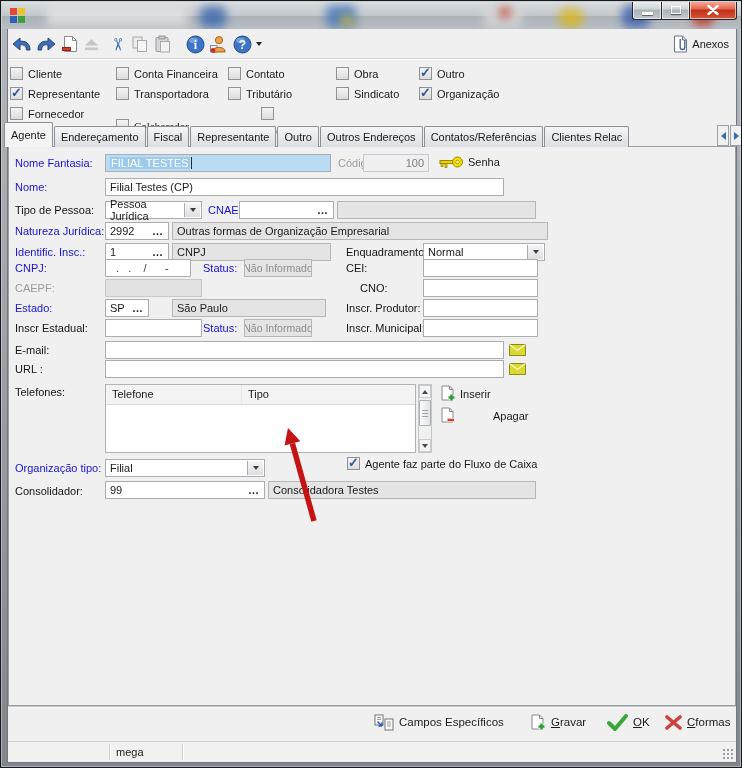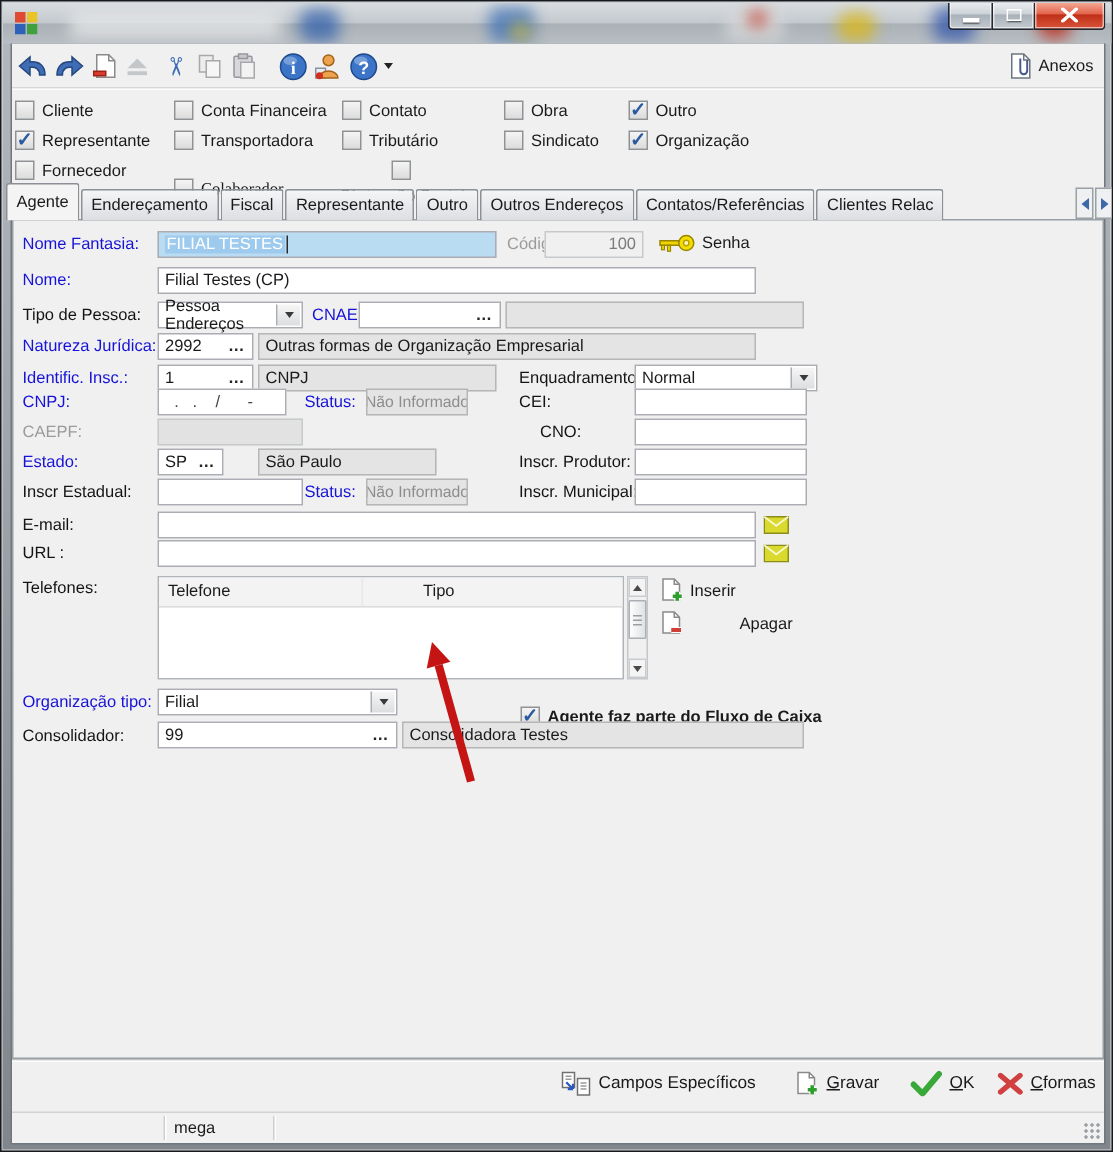--- a/index.html
+++ b/index.html
@@ -63,21 +63,21 @@
   .combo-btn::after { content:""; width:0; height:0; border-left:3.5px solid transparent; border-right:3.5px solid transparent; border-top:4px solid #3a3a3a; }
   .icon-abs { position:absolute; z-index:6; display:flex; align-items:center; }
 
   
   .ph-table { position:absolute; left:104px; top:383px; width:311px; height:69px; background:#fff; border:1px solid #b0b3b8; z-index:6; }
   .ph-head { display:flex; height:20px; background:#f3f3f3; border-bottom:1px solid #dcdcdc; }
   .ph-head div { padding:3px 6px; }
   .ph-row { display:flex; height:18px; border-bottom:1px solid #e8e8e8; }
   .ph-row div { padding:2px 6px; }
   .ph-c1 { width:136px; border-right:1px solid #e8e8e8; }
-  .ph-c2 { flex:1;margin-left:34px; }
+  .ph-c2 { flex:1; }
   .ph-sb { position:absolute; left:417px; top:383px; width:14px; height:69px; background:#f0f0f0; border:1px solid #c4c7ca; z-index:6; }
   .sb-btn { position:absolute; left:0; width:12px; height:13px; background:#f4f4f4; border:1px solid #c9ccce; display:flex; align-items:center; justify-content:center; }
   .sb-up { top:0; } .sb-dn { bottom:0; }
   .tri-u { width:0;height:0;border-left:3.5px solid transparent;border-right:3.5px solid transparent;border-bottom:4px solid #4a4a4a; }
   .tri-d { width:0;height:0;border-left:3.5px solid transparent;border-right:3.5px solid transparent;border-top:4px solid #4a4a4a; }
   .sb-thumb { position:absolute; left:0; top:15px; width:12px; height:26px; background:linear-gradient(90deg,#fdfdfd,#dfe2e5); border:1px solid #aab0b5; border-radius:1px; }
   .sb-thumb::after { content:""; position:absolute; left:2px; right:2px; top:9px; height:1px; background:#9aa0a6; box-shadow:0 3px 0 #9aa0a6, 0 6px 0 #9aa0a6; }
   .sidebtn { position:absolute; display:flex; align-items:center; gap:4px; z-index:6; cursor:default; }
 
   
@@ -296,30 +296,30 @@
       <circle cx="18.5" cy="7" r="1.8" fill="#fff8c0" stroke="#b8a000"></circle>
     </svg>
     <span>Senha</span>
   </div>
 
   <div class="lbl blue" style="left:14px;top:180px;">Nome:</div>
   <div class="field" style="left:104px;top:177px;width:399px;">Filial Testes (CP)</div>
 
   <div class="lbl" style="left:14px;top:203px;">Tipo de Pessoa:</div>
   <div class="combo" style="left:104px;top:200px;width:97px;">
-      <span>Pessoa Endereços</span>
+      <span>Pessoa Jurídica</span>
       <div class="combo-btn"></div>
     </div>
   <div class="lbl blue" style="left:207px;top:203px;">CNAE:</div>
   <div class="field" style="left:238px;top:200px;width:95px;"><span class="ell">…</span></div>
   <div class="field ro" style="left:336px;top:200px;width:199px;"></div>
 
   <div class="lbl blue" style="left:14px;top:224px;">Natureza Jurídica:</div>
   <div class="field" style="left:104px;top:221px;width:64px;"><span>2992</span><span class="ell">…</span></div>
-  <div class="field ro" style="left:171px;top:221px;width:332px;">Outras formas de Organização Empresarial</div>
+  <div class="field ro" style="left:171px;top:221px;width:376px;">Outras formas de Organização Empresarial</div>
 
   <div class="lbl blue" style="left:14px;top:245px;">Identific. Insc.:</div>
   <div class="field" style="left:104px;top:242px;width:64px;"><span>1</span><span class="ell">…</span></div>
   <div class="field ro" style="left:171px;top:242px;width:159px;">CNPJ</div>
   <div class="lbl" style="left:345px;top:245px;">Enquadramento:</div>
   <div class="combo" style="left:422px;top:242px;width:122px;">
       <span>Normal</span>
       <div class="combo-btn"></div>
     </div>
 
@@ -330,21 +330,21 @@
   <div class="lbl" style="left:345px;top:261px;">CEI:</div>
   <div class="field" style="left:422px;top:258px;width:115px;"></div>
 
   <div class="lbl gray" style="left:14px;top:281px;">CAEPF:</div>
   <div class="field dis" style="left:104px;top:278px;width:97px;background:#e2e2e2;"></div>
   <div class="lbl" style="left:359px;top:281px;">CNO:</div>
   <div class="field" style="left:422px;top:278px;width:115px;"></div>
 
   <div class="lbl blue" style="left:14px;top:301px;">Estado:</div>
   <div class="field" style="left:104px;top:298px;width:44px;"><span>SP</span><span class="ell">…</span></div>
-  <div class="field ro" style="left:171px;top:298px;width:119px;">São Paulo</div>
+  <div class="field ro" style="left:171px;top:298px;width:154px;">São Paulo</div>
   <div class="lbl" style="left:345px;top:301px;">Inscr. Produtor:</div>
   <div class="field" style="left:422px;top:298px;width:115px;"></div>
 
   <div class="lbl" style="left:14px;top:321px;">Inscr Estadual:</div>
   <div class="field" style="left:104px;top:318px;width:97px;"></div>
   <div class="lbl blue" style="left:202px;top:321px;">Status:</div>
   <div class="field ro status" style="left:243px;top:318px;width:68px;">Não Informado</div>
   <div class="lbl" style="left:345px;top:321px;">Inscr. Municipal:</div>
   <div class="field" style="left:422px;top:318px;width:115px;"></div>
 
@@ -406,21 +406,21 @@
         </g>
     </svg>
     <span>Apagar</span>
   </div>
 
   <div class="lbl blue" style="left:14px;top:461px;">Organização tipo:</div>
   <div class="combo" style="left:104px;top:458px;width:160px;">
       <span>Filial</span>
       <div class="combo-btn"></div>
     </div>
-  <div class="cbitem" style="left:346px;top:470px;font-weight:bold;">
+  <div class="cbitem" style="left:346px;top:456px;">
       <div class="cb on"></div>
       <span>Agente faz parte do Fluxo de Caixa</span>
     </div>
 
   <div class="lbl" style="left:14px;top:484px;">Consolidador:</div>
   <div class="field" style="left:104px;top:480px;width:160px;"><span>99</span><span class="ell">…</span></div>
   <div class="field ro" style="left:267px;top:480px;width:268px;">Consolidadora Testes</div>
 
   <div class="foot-sep1"></div>
   <div class="foot-sep2"></div>

